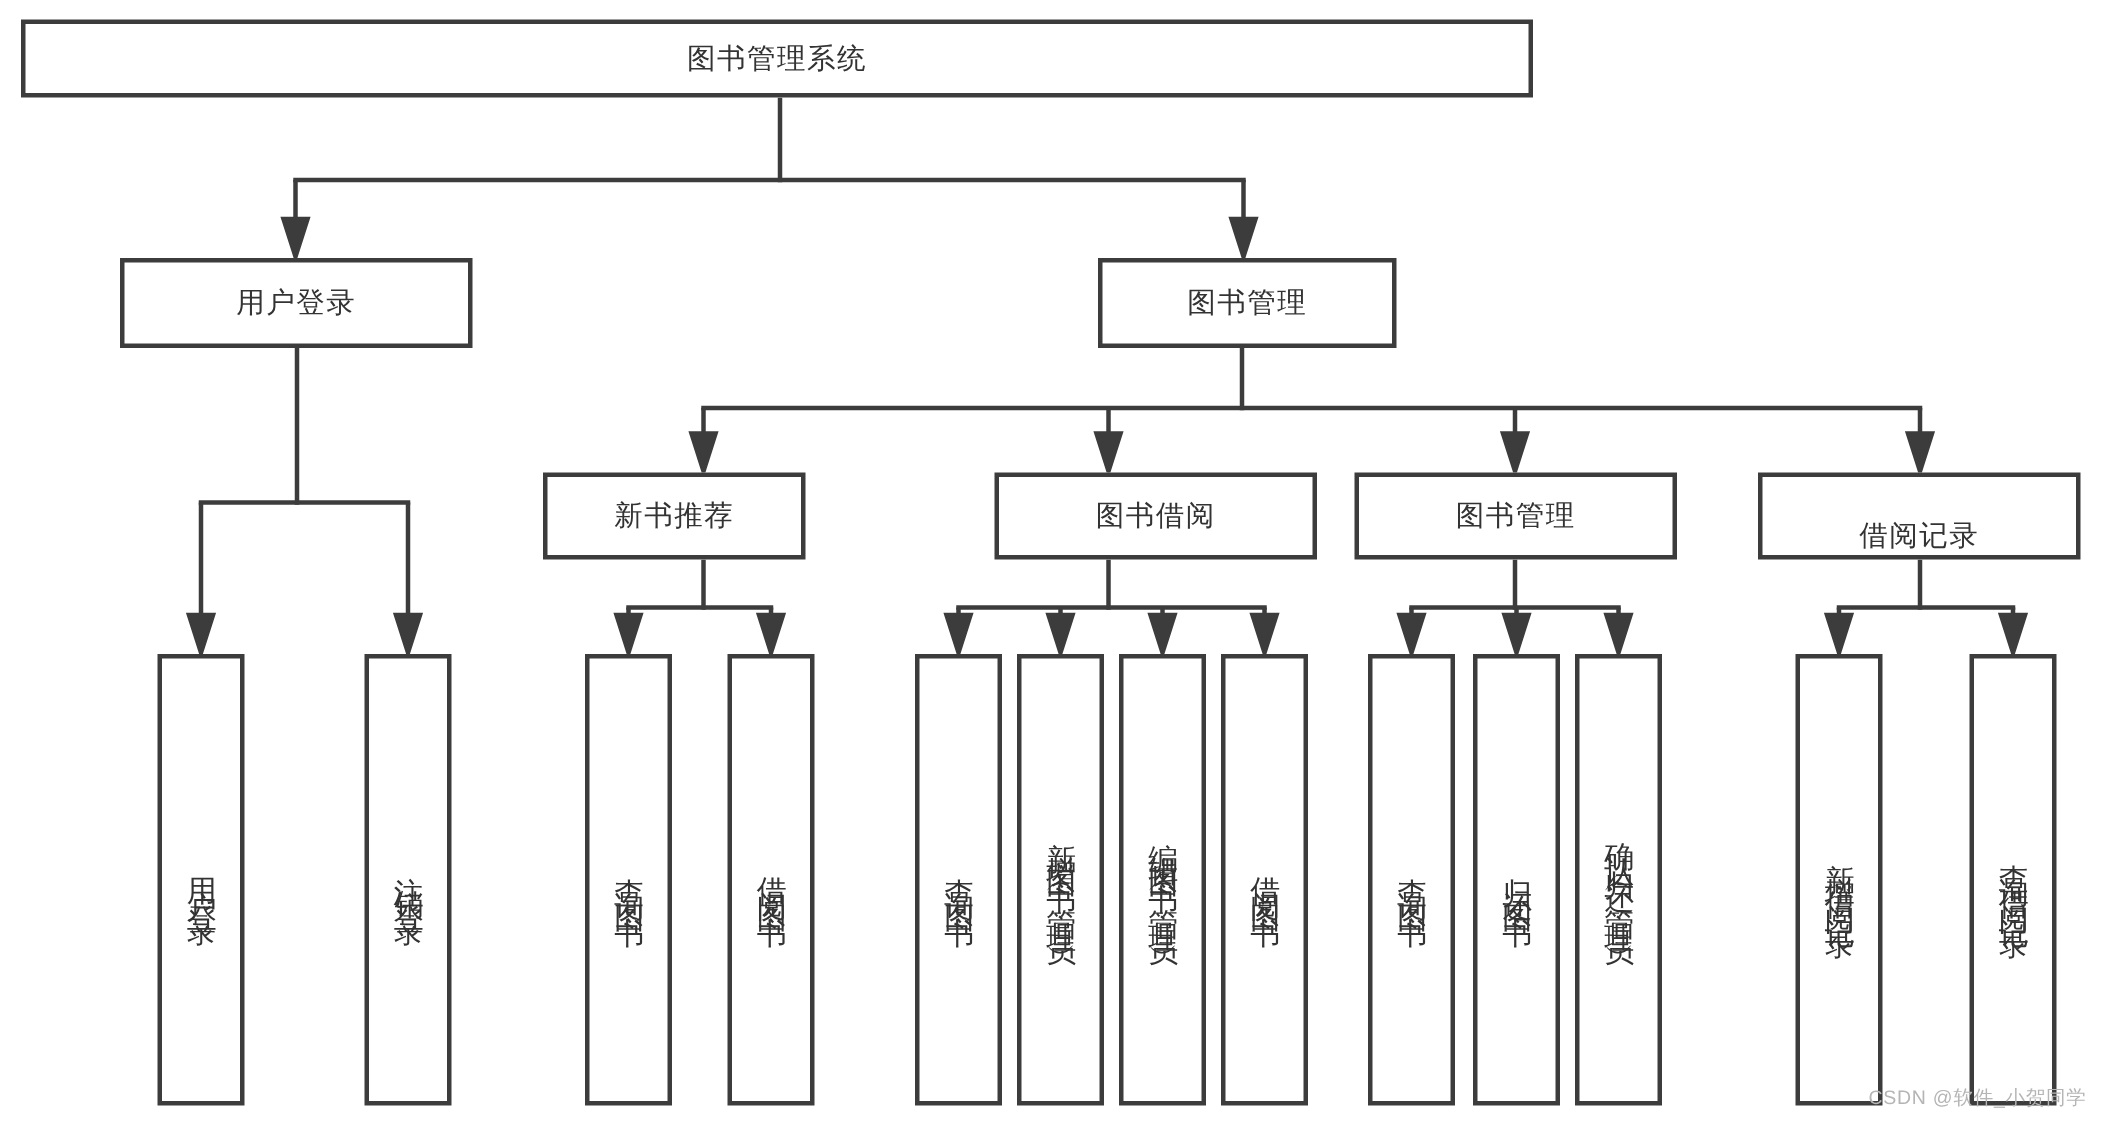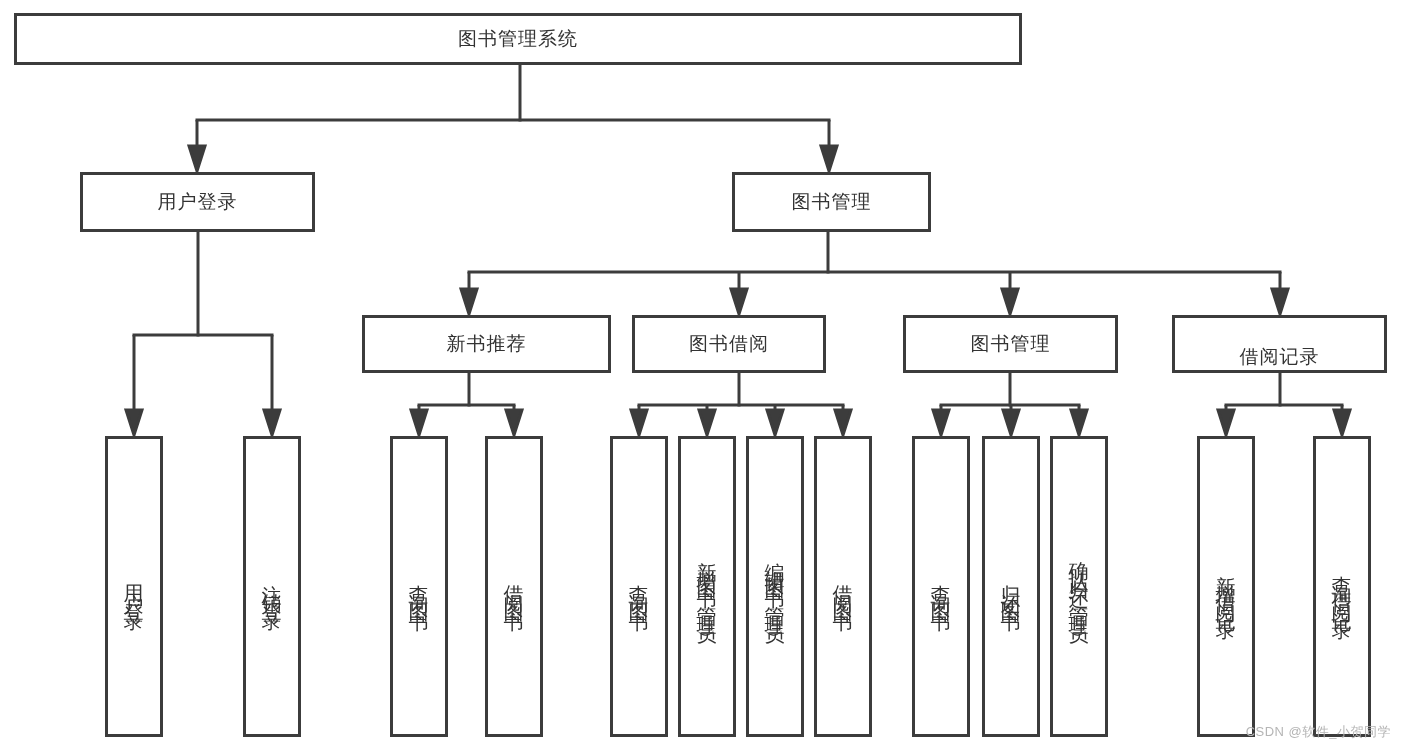--- a/index.html
+++ b/index.html
@@ -22,22 +22,22 @@
     font-size:20px;letter-spacing:9px;line-height:1;white-space:nowrap;
   }
   .watermark{
     position:absolute;right:14px;bottom:6px;z-index:2;
     font-size:13px;color:#b5b5b5;letter-spacing:0.5px;
   }
   
   #n-root{left:14px;top:13px;width:1008px;height:52px;}
   #n-l2-0{left:80px; top:172px;width:235px;height:60px;}
   #n-l2-1{left:732px;top:172px;width:199px;height:60px;}
-  #n-l3-0{left:362px; top:315px;width:249px;height:58px;}
-  #n-l3-1{left:632px; top:315px;width:194px;height:58px;}
+  #n-l3-0{left:362px; top:315px;width:175px;height:58px;}
+  #n-l3-1{left:663px; top:315px;width:215px;height:58px;}
   #n-l3-2{left:903px; top:315px;width:215px;height:58px;}
   #n-l3-3{left:1172px;top:315px;width:215px;height:58px;align-items:flex-end;}
   
   #leaf-0{left:105px;}  #leaf-1{left:243px;}
   #leaf-2{left:390px;}  #leaf-3{left:485px;}
   #leaf-4{left:610px;}  #leaf-5{left:678px;}
   #leaf-6{left:746px;}  #leaf-7{left:814px;}
   #leaf-8{left:912px;}  #leaf-9{left:982px;}
   #leaf-10{left:1050px;}
   #leaf-11{left:1197px;} #leaf-12{left:1313px;}

